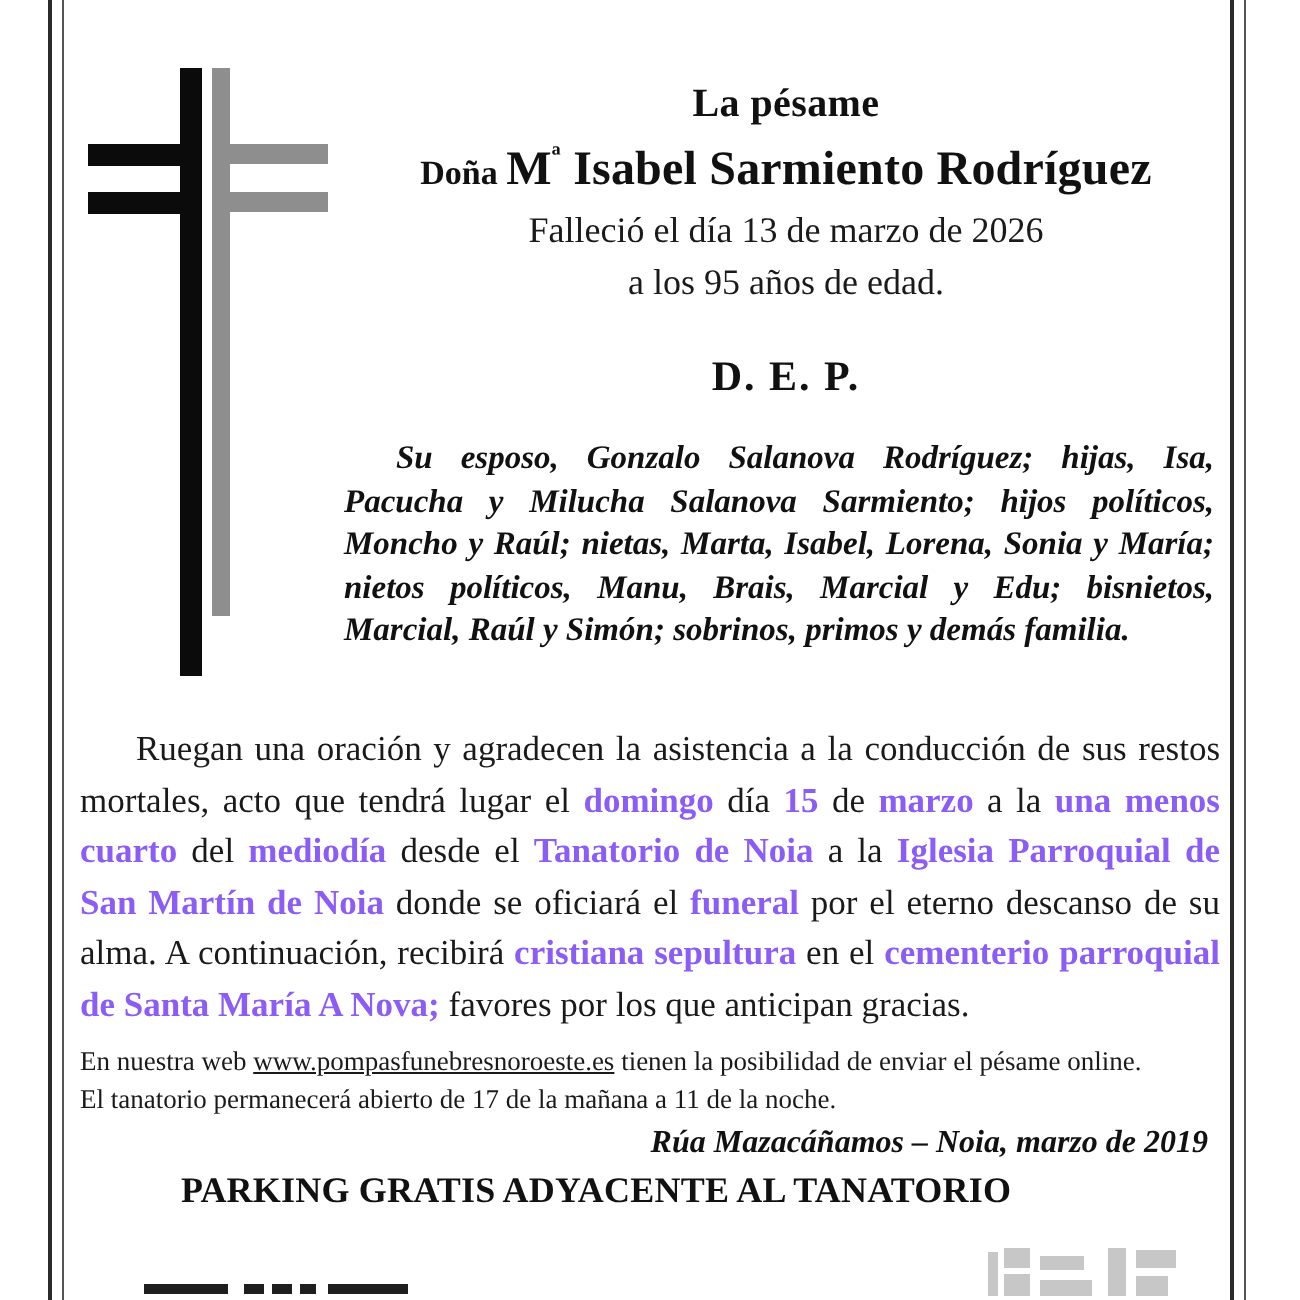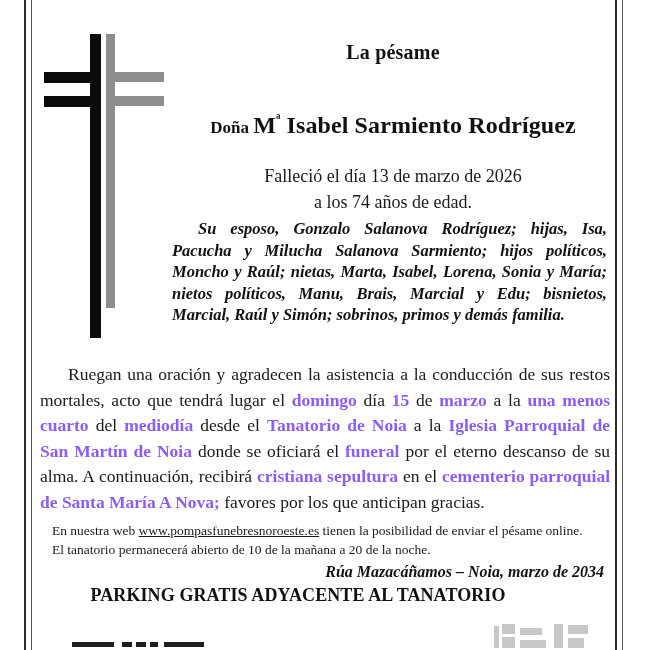--- a/index.html
+++ b/index.html
@@ -87,37 +87,35 @@
   .line-senora {
     font-size: 20px;
     font-weight: bold;
     line-height: 24px;
     letter-spacing: .2px;
   }
   .line-name {
     font-size: 17px;
     line-height: 30px;
     white-space: nowrap;
-    margin-top: 40px;
   }
   .line-name .dona {
     font-size: 17px;
     font-weight: bold;
   }
   .line-name .fullname {
     font-size: 24px;
     font-weight: bold;
     letter-spacing: .1px;
   }
   .sup { font-size: .62em; vertical-align: super; }
   .line-died {
     font-size: 18px;
     line-height: 26px;
     color: #1a1a1a;
-    margin-top: 20px;
   }
   .line-age {
     font-size: 18px;
     line-height: 26px;
     color: #1a1a1a;
   }
   .line-dep {
     font-size: 21px;
     font-weight: bold;
     margin-top: 22px;
@@ -147,21 +145,21 @@
     line-height: 25.5px;
     text-align: justify;
     text-justify: inter-word;
     text-indent: 28px;
     color: #1a1a1a;
   }
   .body-block b { color: #8b5cf6; }
 
   .small-block {
     position: absolute;
-    left: 52px;
+    left: 40px;
     top: 521px;
     width: 575px;
     font-size: 13.5px;
     line-height: 19px;
     color: #1a1a1a;
   }
   .small-block .weblink {
     text-decoration: underline;
     color: #1a1a1a;
     cursor: pointer;
@@ -261,36 +259,37 @@
     <span class="cross-bar cross-horz-black2"></span>
   </div>
 
   <div class="head-block">
     <div class="line-senora">La pésame</div>
     <div class="line-name">
       <span class="dona">Doña</span>
       <span class="fullname"><span>M</span><span class="sup">ª</span><span> Isabel Sarmiento Rodríguez</span></span>
     </div>
     <div class="line-died">Falleció el día 13 de marzo de 2026</div>
-    <div class="line-age">a los 74 años de edad.</div>
+    <div class="line-age">a los 95 años de edad.</div>
+    <div class="line-dep">D. E. P.</div>
   </div>
 
   <div class="family-block">Su esposo, Gonzalo Salanova Rodríguez; hijas, Isa, Pacucha y Milucha Salanova Sarmiento; hijos políticos, Moncho y Raúl; nietas, Marta, Isabel, Lorena, Sonia y María; nietos políticos, Manu, Brais, Marcial y Edu; bisnietos, Marcial, Raúl y Simón; sobrinos, primos y demás familia.</div>
 
   <div class="body-block">
     <span>Ruegan una oración y agradecen la asistencia a la conducción de sus restos mortales, acto que tendrá lugar el </span><b>domingo</b><span> día </span><b>15</b><span> de </span><b>marzo</b><span> a la </span><b>una menos cuarto</b><span> del </span><b>mediodía</b><span> desde el </span><b>Tanatorio de Noia</b><span> a la </span><b>Iglesia Parroquial de San Martín de Noia</b><span> donde se oficiará el </span><b>funeral</b><span> por el eterno descanso de su alma. A continuación, recibirá </span><b>cristiana sepultura</b><span> en el </span><b>cementerio parroquial de Santa María A Nova;</b><span> favores por los que anticipan gracias.</span>
   </div>
 
   <div class="small-block">
     <div><span>En nuestra web </span><span class="weblink">www.pompasfunebresnoroeste.es</span><span> tienen la posibilidad de enviar el pésame online.</span></div>
-    <div>El tanatorio permanecerá abierto de 10 de la mañana a 20 de la noche.</div>
+    <div>El tanatorio permanecerá abierto de 17 de la mañana a 11 de la noche.</div>
   </div>
 
   <div class="foot-block">
-    <div class="foot-addr">Rúa Mazacáñamos – Noia, marzo de 2034</div>
+    <div class="foot-addr">Rúa Mazacáñamos – Noia, marzo de 2019</div>
     <div class="foot-parking">PARKING GRATIS ADYACENTE AL TANATORIO</div>
   </div>
 
   <div class="logo-frag-right">
     <i class="lf1"></i>
       <i class="lf2"></i>
       <i class="lf3"></i>
       <i class="lf4"></i>
     <i class="lf5"></i>
       <i class="lf6"></i>

